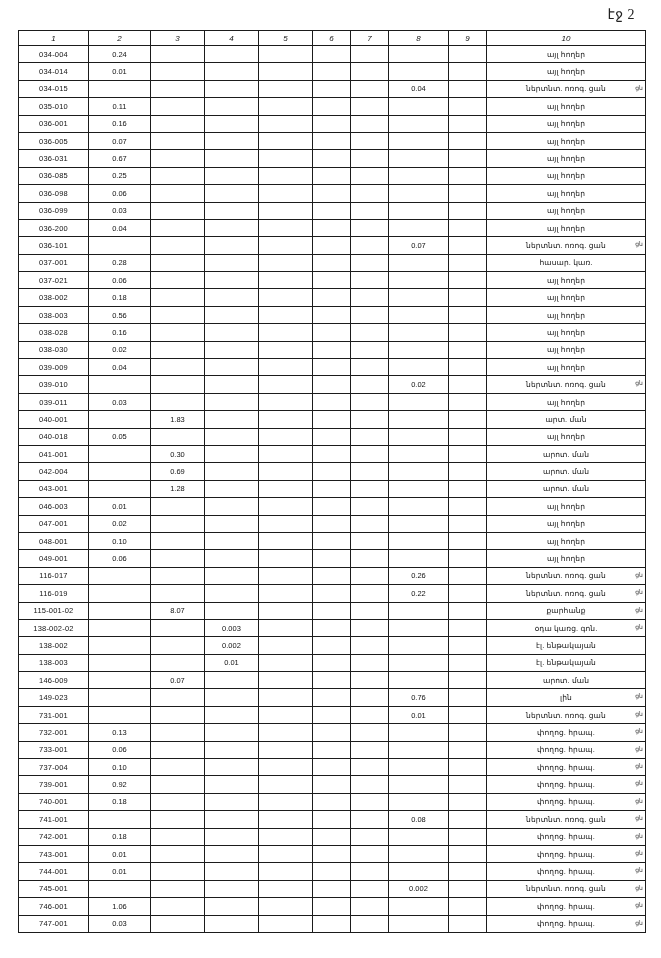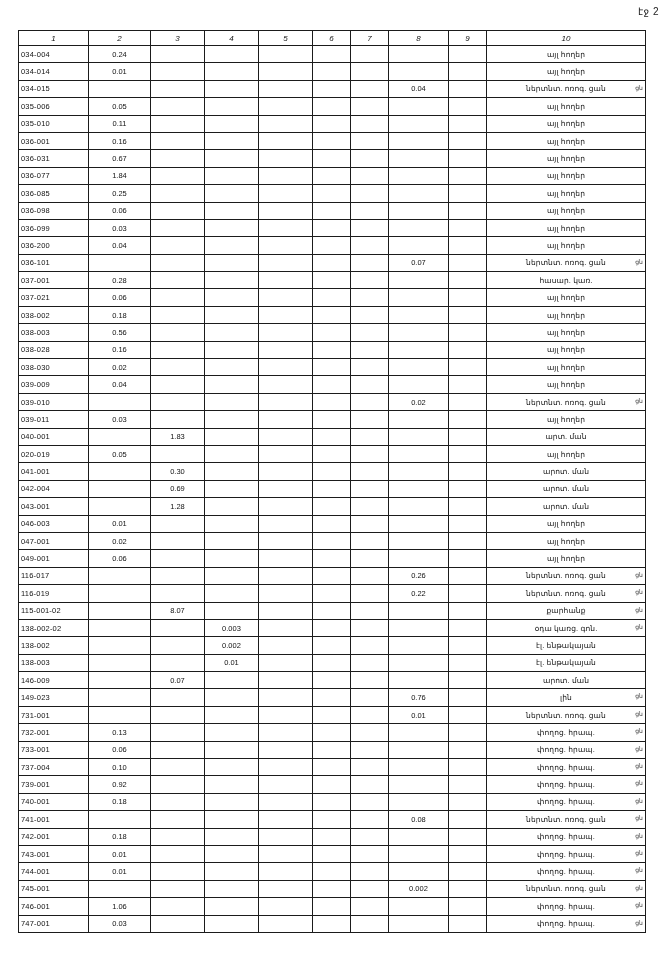--- a/index.html
+++ b/index.html
@@ -18,24 +18,25 @@
   .page {
     position: relative;
     width: 661px;
     height: 958px;
     box-sizing: border-box;
     padding: 0;
   }
   .page-header {
     position: absolute;
     top: 6px;
-    right: 2px;
-    font-size: 10px;
+    right: 26px;
+    font-size: 14px;
     letter-spacing: 0.5px;
     color: #222;
+    font-family: Liberation Serif, serif;
   }
   .table-wrap {
     position: absolute;
     top: 30px;
     left: 18px;
     width: 627px;
   }
   table.sheet {
     border-collapse: collapse;
     width: 627px;
@@ -61,21 +62,21 @@
   col.c1 { width: 62px; }
   col.c2 { width: 54px; }
   col.c3 { width: 54px; }
   col.c4 { width: 54px; }
   col.c5 { width: 38px; }
   col.c6 { width: 38px; }
   col.c7 { width: 60px; }
   col.c8 { width: 38px; }
   col.c9 { width: 159px; }
   td.code {
-    text-align: left;
+    text-align: center;
     font-size: 7.5px;
     padding-left: 3px;
     letter-spacing: 0.2px;
   }
   td.num {
     text-align: center;
     font-size: 7.5px;
   }
   td.desc {
     text-align: center;
@@ -161,32 +162,20 @@
             <td class="num"></td>
             <td class="num"></td>
             <td class="num"></td>
             <td class="num"></td>
             <td class="num"></td>
             <td class="num">0.04</td>
             <td class="num"></td>
             <td class="desc"><span>ներտնտ. ոռոգ. ցան</span><span class="tail">ցն</span></td>
           </tr>
           <tr>
-            <td class="code">035-006</td>
-            <td class="num">0.05</td>
-            <td class="num"></td>
-            <td class="num"></td>
-            <td class="num"></td>
-            <td class="num"></td>
-            <td class="num"></td>
-            <td class="num"></td>
-            <td class="num"></td>
-            <td class="desc"><span>այլ հողեր</span><span class="tail"></span></td>
-          </tr>
-          <tr>
             <td class="code">035-010</td>
             <td class="num">0.11</td>
             <td class="num"></td>
             <td class="num"></td>
             <td class="num"></td>
             <td class="num"></td>
             <td class="num"></td>
             <td class="num"></td>
             <td class="num"></td>
             <td class="desc"><span>այլ հողեր</span><span class="tail"></span></td>
@@ -197,44 +186,44 @@
             <td class="num"></td>
             <td class="num"></td>
             <td class="num"></td>
             <td class="num"></td>
             <td class="num"></td>
             <td class="num"></td>
             <td class="num"></td>
             <td class="desc"><span>այլ հողեր</span><span class="tail"></span></td>
           </tr>
           <tr>
+            <td class="code">036-005</td>
+            <td class="num">0.07</td>
+            <td class="num"></td>
+            <td class="num"></td>
+            <td class="num"></td>
+            <td class="num"></td>
+            <td class="num"></td>
+            <td class="num"></td>
+            <td class="num"></td>
+            <td class="desc"><span>այլ հողեր</span><span class="tail"></span></td>
+          </tr>
+          <tr>
             <td class="code">036-031</td>
             <td class="num">0.67</td>
             <td class="num"></td>
             <td class="num"></td>
             <td class="num"></td>
             <td class="num"></td>
             <td class="num"></td>
             <td class="num"></td>
             <td class="num"></td>
             <td class="desc"><span>այլ հողեր</span><span class="tail"></span></td>
           </tr>
           <tr>
-            <td class="code">036-077</td>
-            <td class="num">1.84</td>
-            <td class="num"></td>
-            <td class="num"></td>
-            <td class="num"></td>
-            <td class="num"></td>
-            <td class="num"></td>
-            <td class="num"></td>
-            <td class="num"></td>
-            <td class="desc"><span>այլ հողեր</span><span class="tail"></span></td>
-          </tr>
-          <tr>
             <td class="code">036-085</td>
             <td class="num">0.25</td>
             <td class="num"></td>
             <td class="num"></td>
             <td class="num"></td>
             <td class="num"></td>
             <td class="num"></td>
             <td class="num"></td>
             <td class="num"></td>
             <td class="desc"><span>այլ հողեր</span><span class="tail"></span></td>
@@ -401,21 +390,21 @@
             <td class="num">1.83</td>
             <td class="num"></td>
             <td class="num"></td>
             <td class="num"></td>
             <td class="num"></td>
             <td class="num"></td>
             <td class="num"></td>
             <td class="desc"><span>արտ. ման</span><span class="tail"></span></td>
           </tr>
           <tr>
-            <td class="code">020-019</td>
+            <td class="code">040-018</td>
             <td class="num">0.05</td>
             <td class="num"></td>
             <td class="num"></td>
             <td class="num"></td>
             <td class="num"></td>
             <td class="num"></td>
             <td class="num"></td>
             <td class="num"></td>
             <td class="desc"><span>այլ հողեր</span><span class="tail"></span></td>
           </tr>
@@ -463,20 +452,32 @@
             <td class="num"></td>
             <td class="num"></td>
             <td class="num"></td>
             <td class="num"></td>
             <td class="num"></td>
             <td class="desc"><span>այլ հողեր</span><span class="tail"></span></td>
           </tr>
           <tr>
             <td class="code">047-001</td>
             <td class="num">0.02</td>
+            <td class="num"></td>
+            <td class="num"></td>
+            <td class="num"></td>
+            <td class="num"></td>
+            <td class="num"></td>
+            <td class="num"></td>
+            <td class="num"></td>
+            <td class="desc"><span>այլ հողեր</span><span class="tail"></span></td>
+          </tr>
+          <tr>
+            <td class="code">048-001</td>
+            <td class="num">0.10</td>
             <td class="num"></td>
             <td class="num"></td>
             <td class="num"></td>
             <td class="num"></td>
             <td class="num"></td>
             <td class="num"></td>
             <td class="num"></td>
             <td class="desc"><span>այլ հողեր</span><span class="tail"></span></td>
           </tr>
           <tr>

